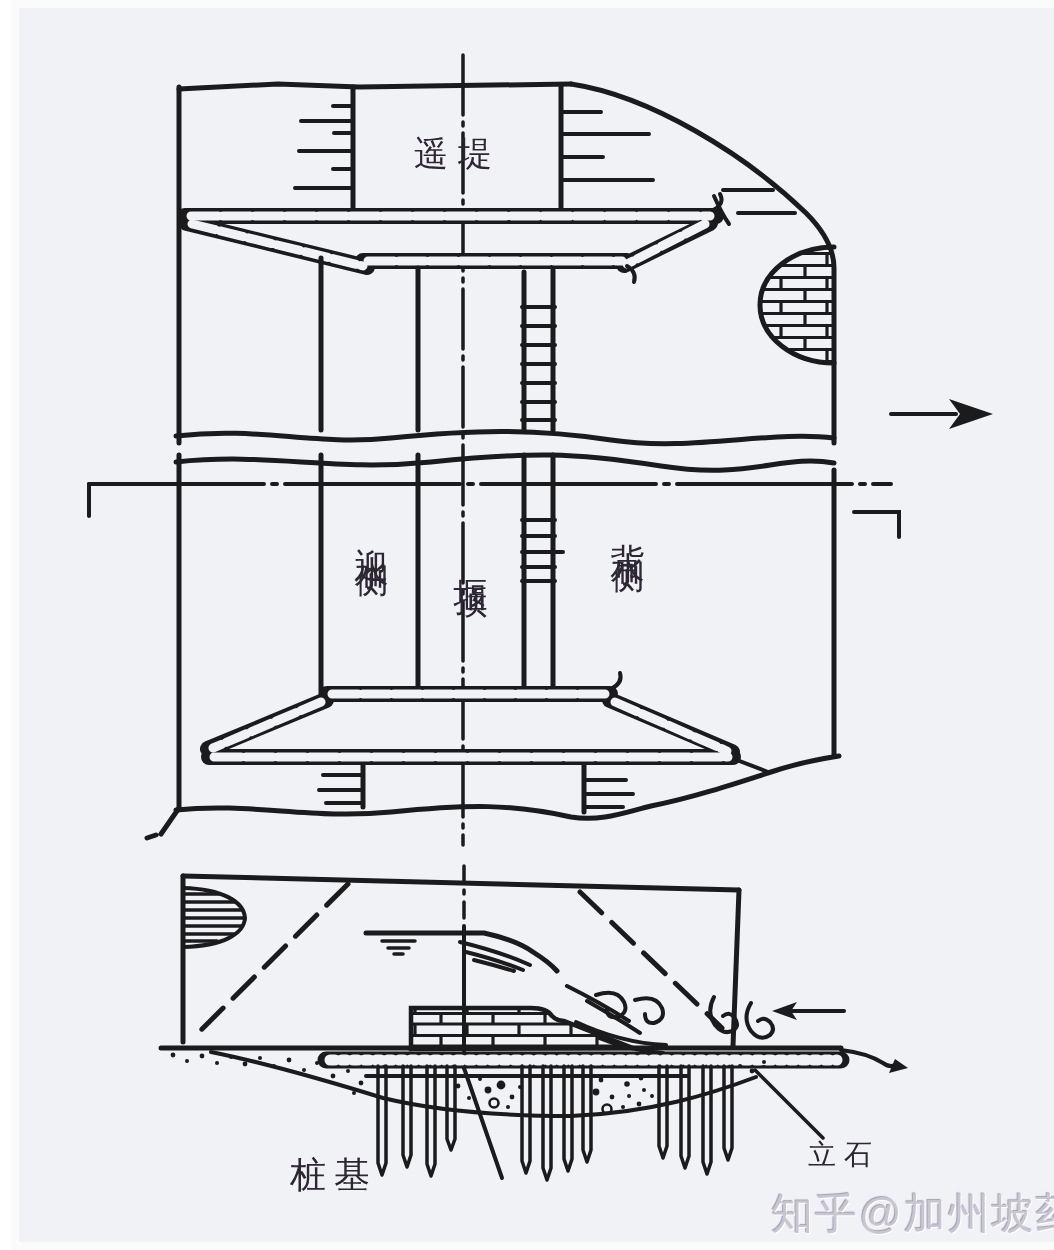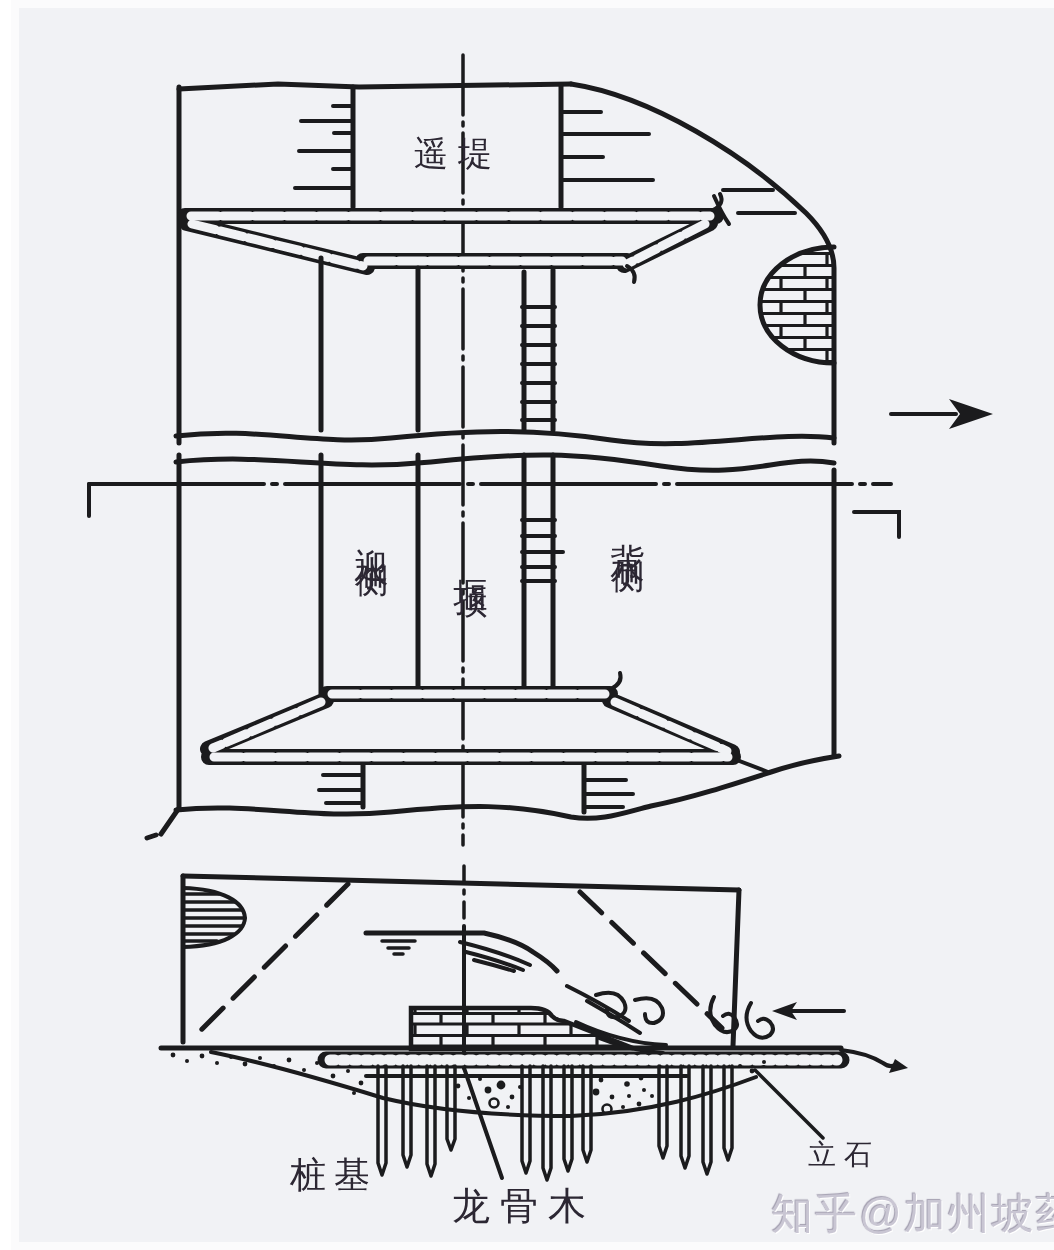--- a/index.html
+++ b/index.html
@@ -212,16 +212,15 @@
 
       <path d="M744 1070 L812 1138" stroke-width="3.5"></path>
     </g>
   </svg>
 
   <div class="lbl" id="lbl-yaodi">遥堤</div>
   <div class="lbl v" id="lbl-ying">迎水侧</div>
   <div class="lbl v" id="lbl-yanding">堰顶</div>
   <div class="lbl v" id="lbl-bei">背水侧</div>
   <div class="lbl h" id="lbl-zhuangji">桩基</div>
-  <div class="lbl h" id="lbl-longgumu">龙骨木</div>
   <div class="lbl h" id="lbl-lishi">立石</div>
   <div class="lbl" id="watermark">知乎@加州坡药书房</div>
 </div>
 
 </body></html>

